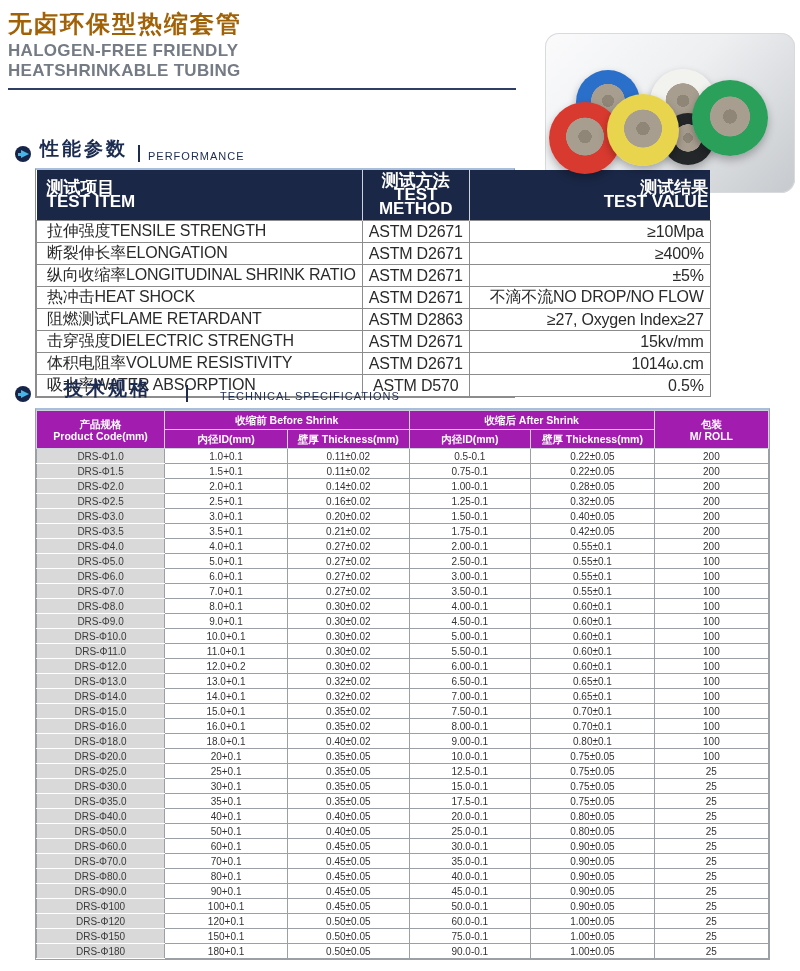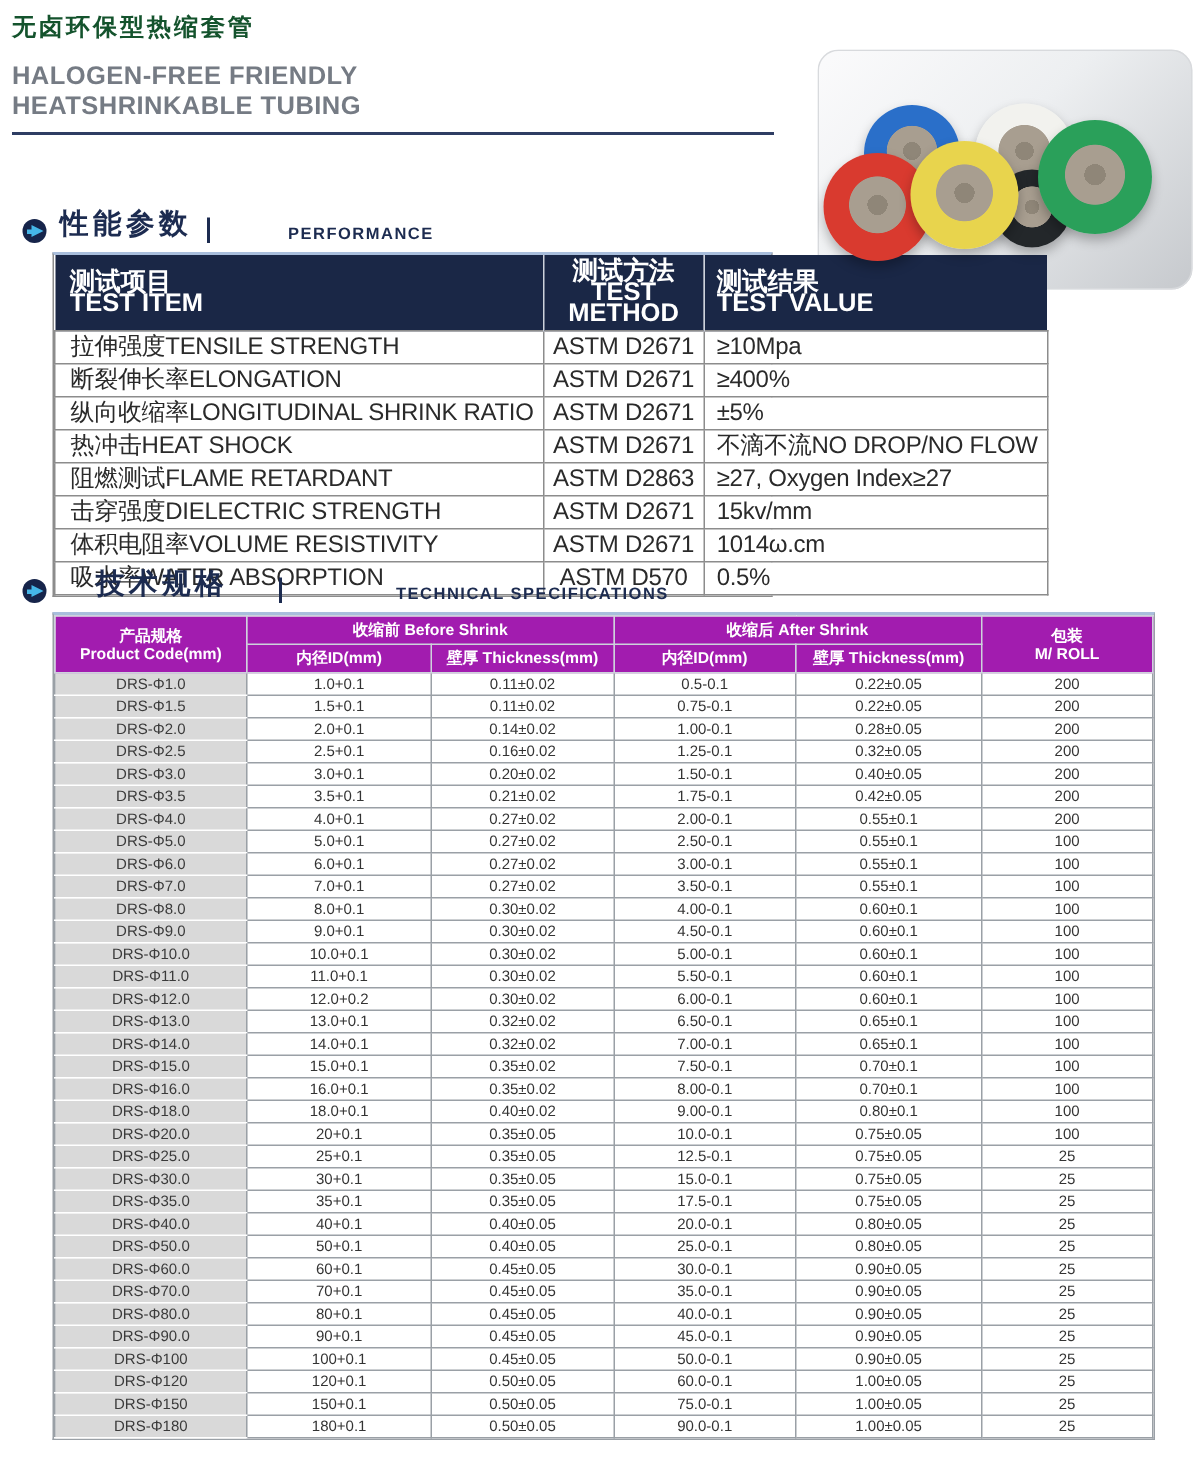--- a/index.html
+++ b/index.html
@@ -1,21 +1,21 @@
 <!DOCTYPE html>
 <html><head>
 <meta charset="utf-8">
 <style>
   html,body { margin:0; padding:0; background:#ffffff; }
   .page { position:relative; width:800px; height:971px; background:#fff; overflow:hidden;
           font-family:"Liberation Sans","DejaVu Sans",sans-serif; }
 
   
-  .page-title { position:absolute; left:8px; top:8px; font-size:16px; font-weight:bold;
-                color:#14532d; letter-spacing:2px; }
+  .page-title { position:absolute; left:8px; top:8px; font-size:24px; font-weight:bold;
+                color:#a16207; letter-spacing:2px; }
   .page-sub   { position:absolute; left:8px; top:41px; font-size:17px; font-weight:bold;
                 color:#757b84; line-height:20px; letter-spacing:0.3px; }
   .title-rule { position:absolute; left:8px; top:88px; width:508px; height:2px; background:#2e3d63; }
 
   
   .photo { position:absolute; left:545px; top:33px; width:250px; height:160px; border-radius:14px;
            background:linear-gradient(135deg,#fbfbfc 0%,#edeff1 45%,#c6c9cd 100%);
            box-shadow:inset 0 0 0 1px #d8dadd; overflow:hidden; }
   .roll { position:absolute; border-radius:50%;
           background:radial-gradient(circle at 50% 48%, #8f8678 0 13%, #a89e90 13% 36%, var(--c) 37% 100%);
@@ -30,34 +30,34 @@
   
   .section-head { position:absolute; left:15px; display:flex; align-items:flex-end; }
   .head-perf { top:136px; }
   .head-spec { top:376px;gap:24px; }
   .icon-circle { width:16px; height:16px; border-radius:50%; background:#16244a; position:relative; flex:0 0 16px; }
   .icon-arrow-tail { position:absolute; left:3px; top:6.5px; width:5px; height:3px; background:#45b6e8; }
   .icon-arrow-head { position:absolute; left:6px; top:3.5px; width:0; height:0;
                      border-left:8px solid #45b6e8; border-top:4.5px solid transparent; border-bottom:4.5px solid transparent; }
   .head-cn  { font-size:19px; font-weight:bold; color:#1c2b50; letter-spacing:3px; margin:0 10px 0 9px; }
   .head-sep { width:2px; height:17px; background:#1c2b50; margin-right:8px; }
-  .head-en  { font-size:11px; font-weight:bold; color:#1c2b50; letter-spacing:1px; padding-top:5px;margin-left:44px; }
+  .head-en  { font-size:11px; font-weight:normal; color:#1c2b50; letter-spacing:1px; padding-top:5px; }
 
   
   .perf-wrap { position:absolute; left:35px; top:168px; width:478px; border:1px solid #8c8c8c;
                border-top:2px solid #a9bedc; }
   table { border-collapse:collapse; width:100%; }
   .perf th { background:#1a2746; color:#fff; font-size:17px; font-weight:bold;
              padding:4px 2px; line-height:14px; border-right:1px solid #cdd2db; }
   .perf th:last-child { border-right:none; }
   .perf tbody td { border:1px solid #8c8c8c; font-size:16px; letter-spacing:-0.2px; color:#2a2a2a;
                    height:17px; padding:0 6px; background:#fff; white-space:nowrap; }
   .perf .c-item   { width:42%; text-align:left; padding-left:10px; }
   .perf .c-method { width:26%; text-align:center; }
-  .perf .c-value  { width:32%; text-align:left; padding-left:8px; }
+  .perf .c-value  { width:32%; text-align:right; padding-left:20px; }
 
   
   .spec-wrap { position:absolute; left:35px; top:408px; width:733px; border:1px solid #9aa0a6;
                border-top:2px solid #a9bedc; }
   .spec th { background:#a21caf; color:#fff; font-size:10.5px; font-weight:bold;
              height:16px; line-height:12px; padding:1px 2px; border:1px solid #cdd2db; }
   .spec tbody td { font-size:10px; height:14px; line-height:13px; border:1px solid #9aa0a6;
                    text-align:center; color:#333; padding:0 2px; background:#fff; }
   .spec td.code { background:#d9d9d9; border-top-color:#fff; border-bottom-color:#fff; color:#3a3a3a; }
   .spec col.c0 { width:17.5%; } .spec col.c1 { width:16.8%; } .spec col.c2 { width:16.6%; }

